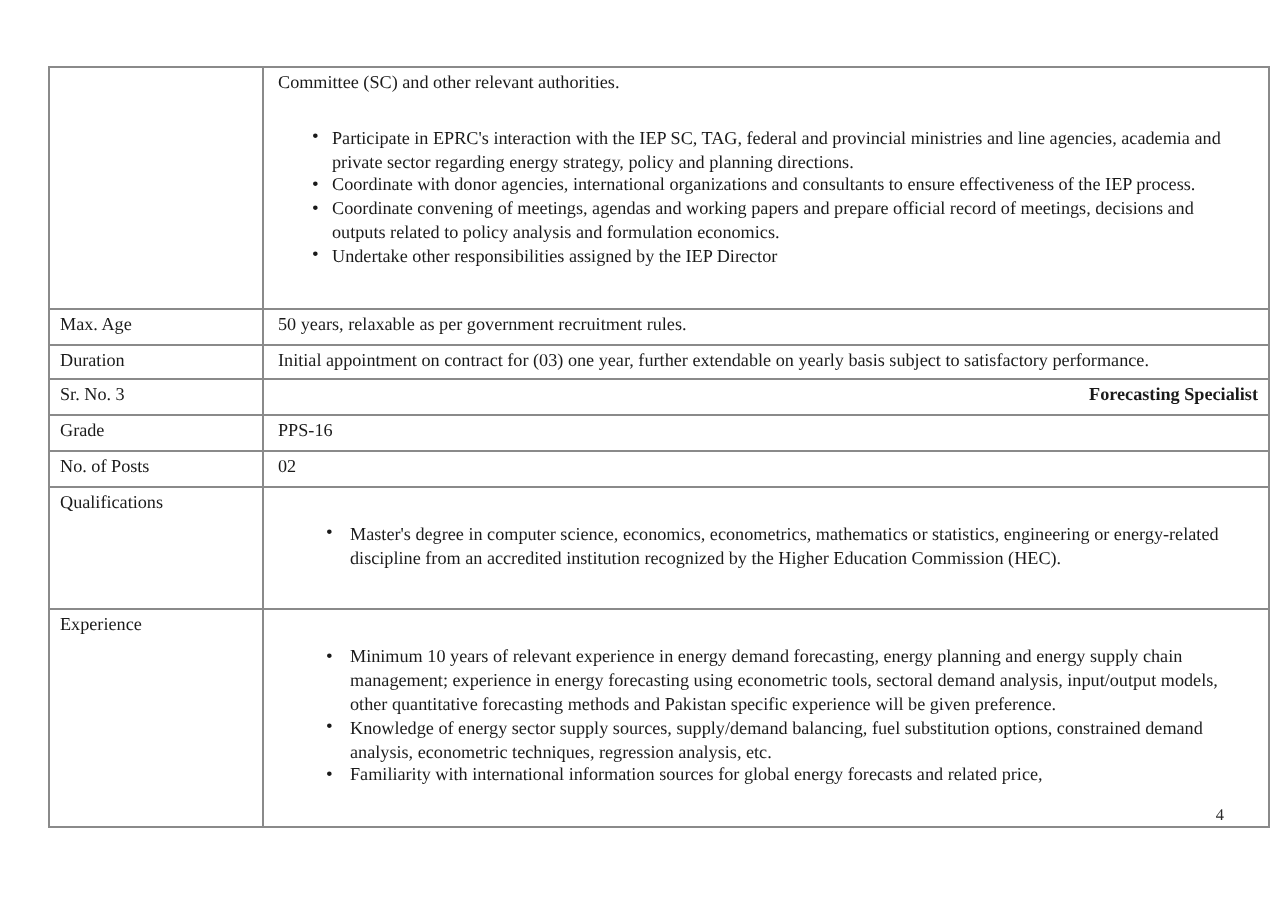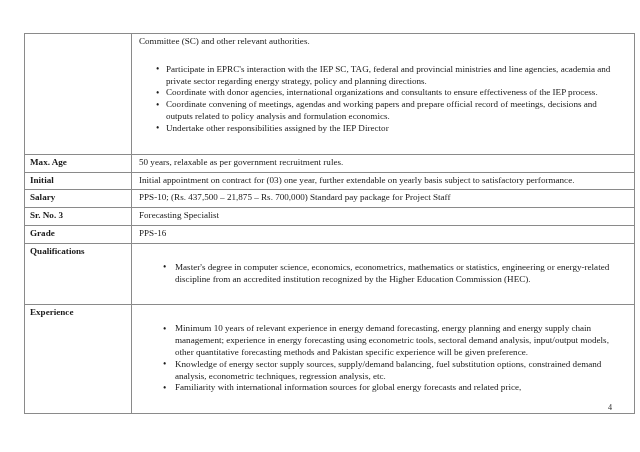--- a/index.html
+++ b/index.html
@@ -37,30 +37,31 @@
   .job-table td {
     border: 1px solid #8a8a8a;
     vertical-align: top;
     padding: 2px 5px 3px 5px;
     font-size: 9.1px;
     line-height: 1.30;
   }
 
   .col-label {
     width: 96px;
-    font-weight: bold;
+    font-weight: normal;
     white-space: nowrap;
   }
 
   .col-value {
     width: 492px;
   }
 
   .val-bold {
-    font-weight: normal;
+    font-weight: bold;
+    text-align: right;
   }
 
   .lead-line {
     margin: 0 0 0 2px;
     padding: 0;
   }
 
   ul.bullets {
     list-style: none;
     margin: 16px;
@@ -116,41 +117,41 @@
             </ul>
           </td>
         </tr>
         <tr>
           <td class="col-label">Max. Age</td>
           <td class="col-value">
             <div class="lead-line">50 years, relaxable as per government recruitment rules.</div>
           </td>
         </tr>
         <tr>
-          <td class="col-label">Initial</td>
+          <td class="col-label">Duration</td>
           <td class="col-value">
             <div class="lead-line">Initial appointment on contract for (03) one year, further extendable on yearly basis subject to satisfactory performance.</div>
-          </td>
-        </tr>
-        <tr>
-          <td class="col-label">Salary</td>
-          <td class="col-value">
-            <div class="lead-line">PPS-10; (Rs. 437,500 – 21,875 – Rs. 700,000) Standard pay package for Project Staff</div>
           </td>
         </tr>
         <tr>
           <td class="col-label">Sr. No. 3</td>
           <td class="col-value">
             <div class="lead-line val-bold">Forecasting Specialist</div>
           </td>
         </tr>
         <tr>
           <td class="col-label">Grade</td>
           <td class="col-value">
             <div class="lead-line">PPS-16</div>
+          </td>
+        </tr>
+        <tr>
+          <td class="col-label">No. of Posts</td>
+          <td class="col-value">
+            <div class="lead-line">02</div>
           </td>
         </tr>
         <tr>
           <td class="col-label">Qualifications</td>
           <td class="col-value">
             <ul class="bullets bullets-indented">
               <li>Master's degree in computer science, economics, econometrics, mathematics or statistics, engineering or energy-related discipline from an accredited institution recognized by the Higher Education Commission (HEC).</li>
             </ul>
           </td>
         </tr>

